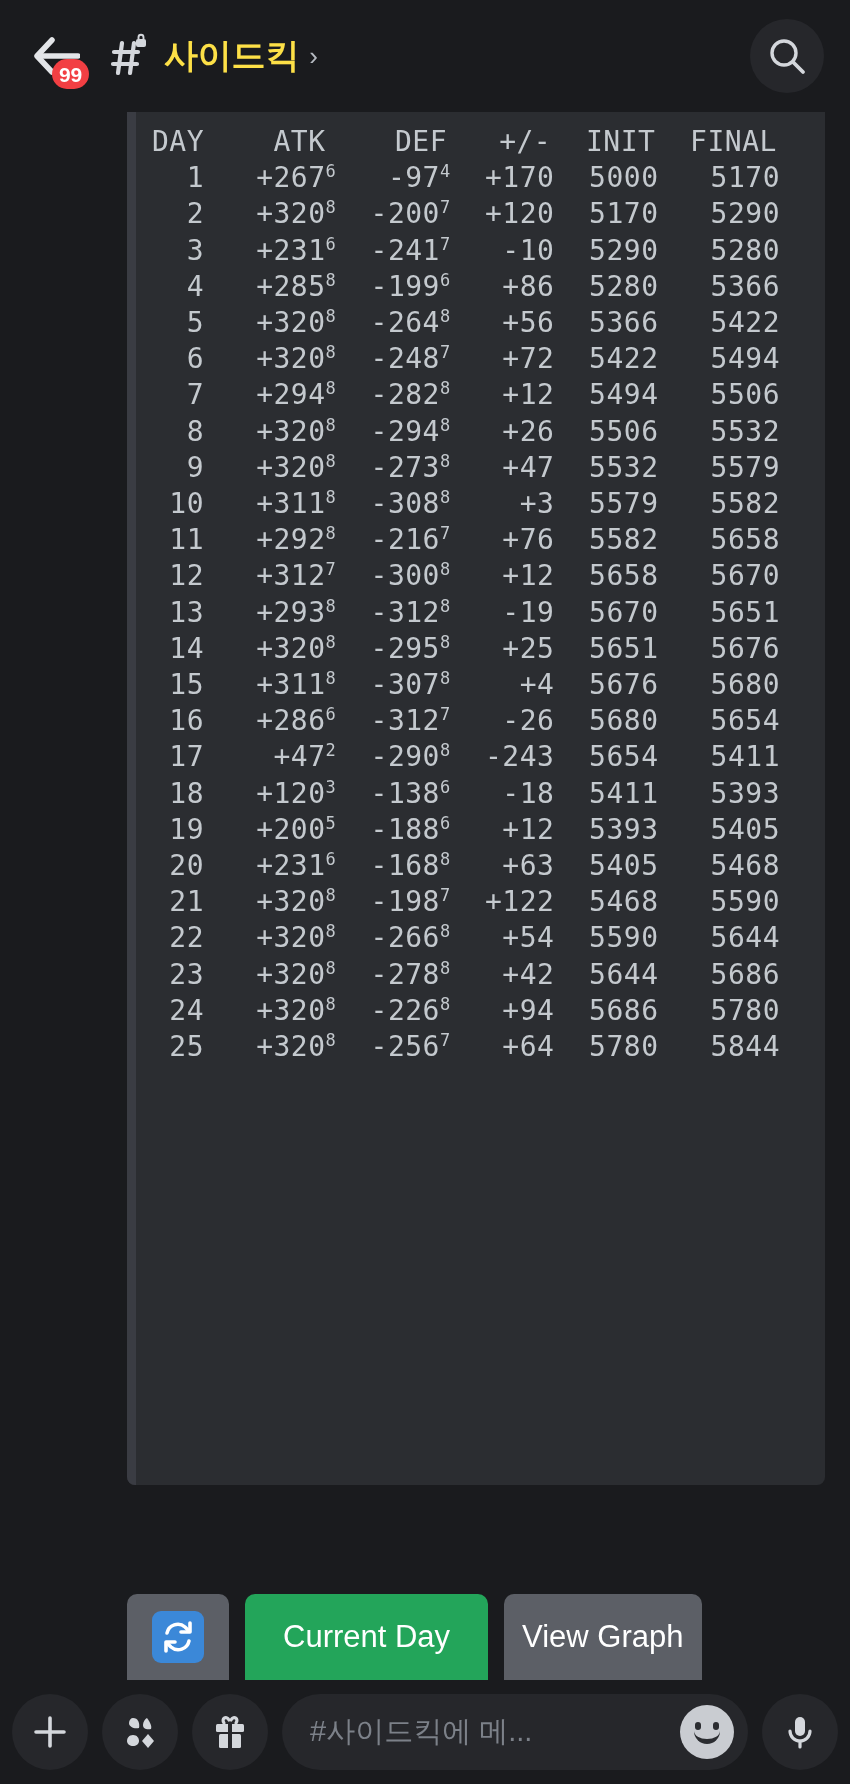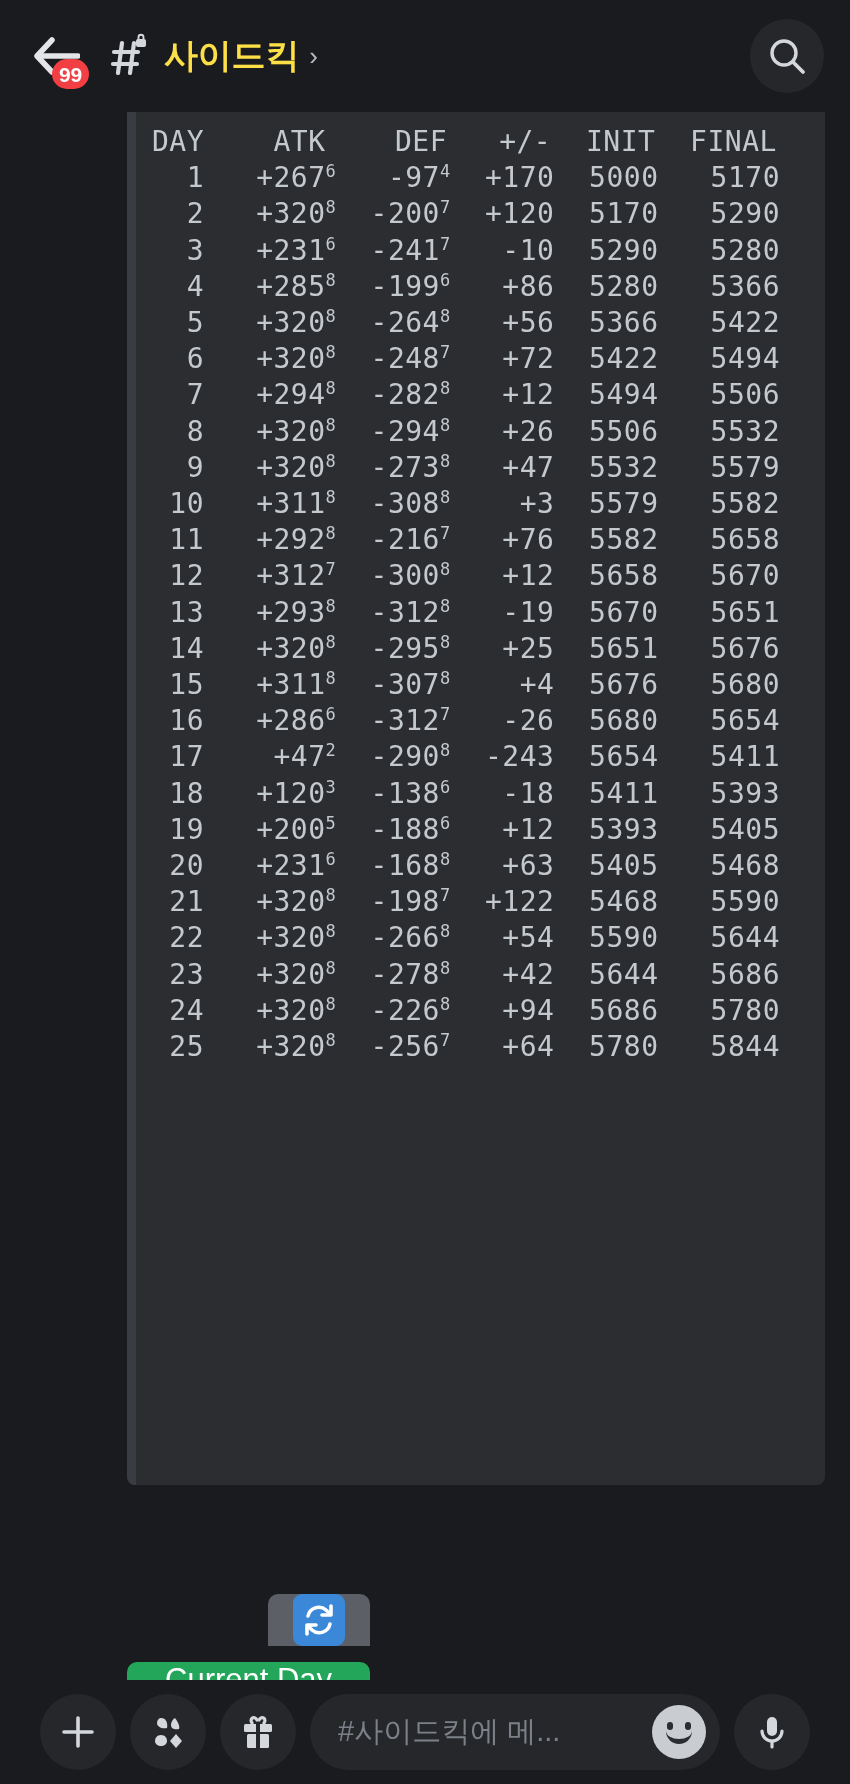--- a/index.html
+++ b/index.html
@@ -90,21 +90,20 @@
     letter-spacing: 0;
   }
 
   
   .btn-row {
     position: absolute;
     left: 127px; bottom: 0px;
     display: flex; align-items: flex-end;
     gap: 16px;
     height: 86px;
-    flex-direction: column;
   }
   .abtn {
     height: 86px;
     border-radius: 10px 10px 0 0;
     display: flex; align-items: center; justify-content: center;
     color: #ffffff;
     font-size: 30px;
     font-family: "Liberation Sans", sans-serif;
   }
   .abtn.icon-btn { width: 102px; background: #5c5f66; }
@@ -115,21 +114,21 @@
     background: #3b88d8;
     display: flex; align-items: center; justify-content: center;
   }
 
   
   .composer {
     flex: 0 0 auto;
     height: 104px;
     background: #1a1b1e;
     display: flex; align-items: center;
-    padding: 0 40px;
+    padding: 0 12px;
     gap: 14px;
   }
   .circ {
     width: 76px; height: 76px; border-radius: 50%;
     background: #26272b;
     display: flex; align-items: center; justify-content: center;
     flex: 0 0 auto;
   }
   .input-pill {
     flex: 1 1 auto;

